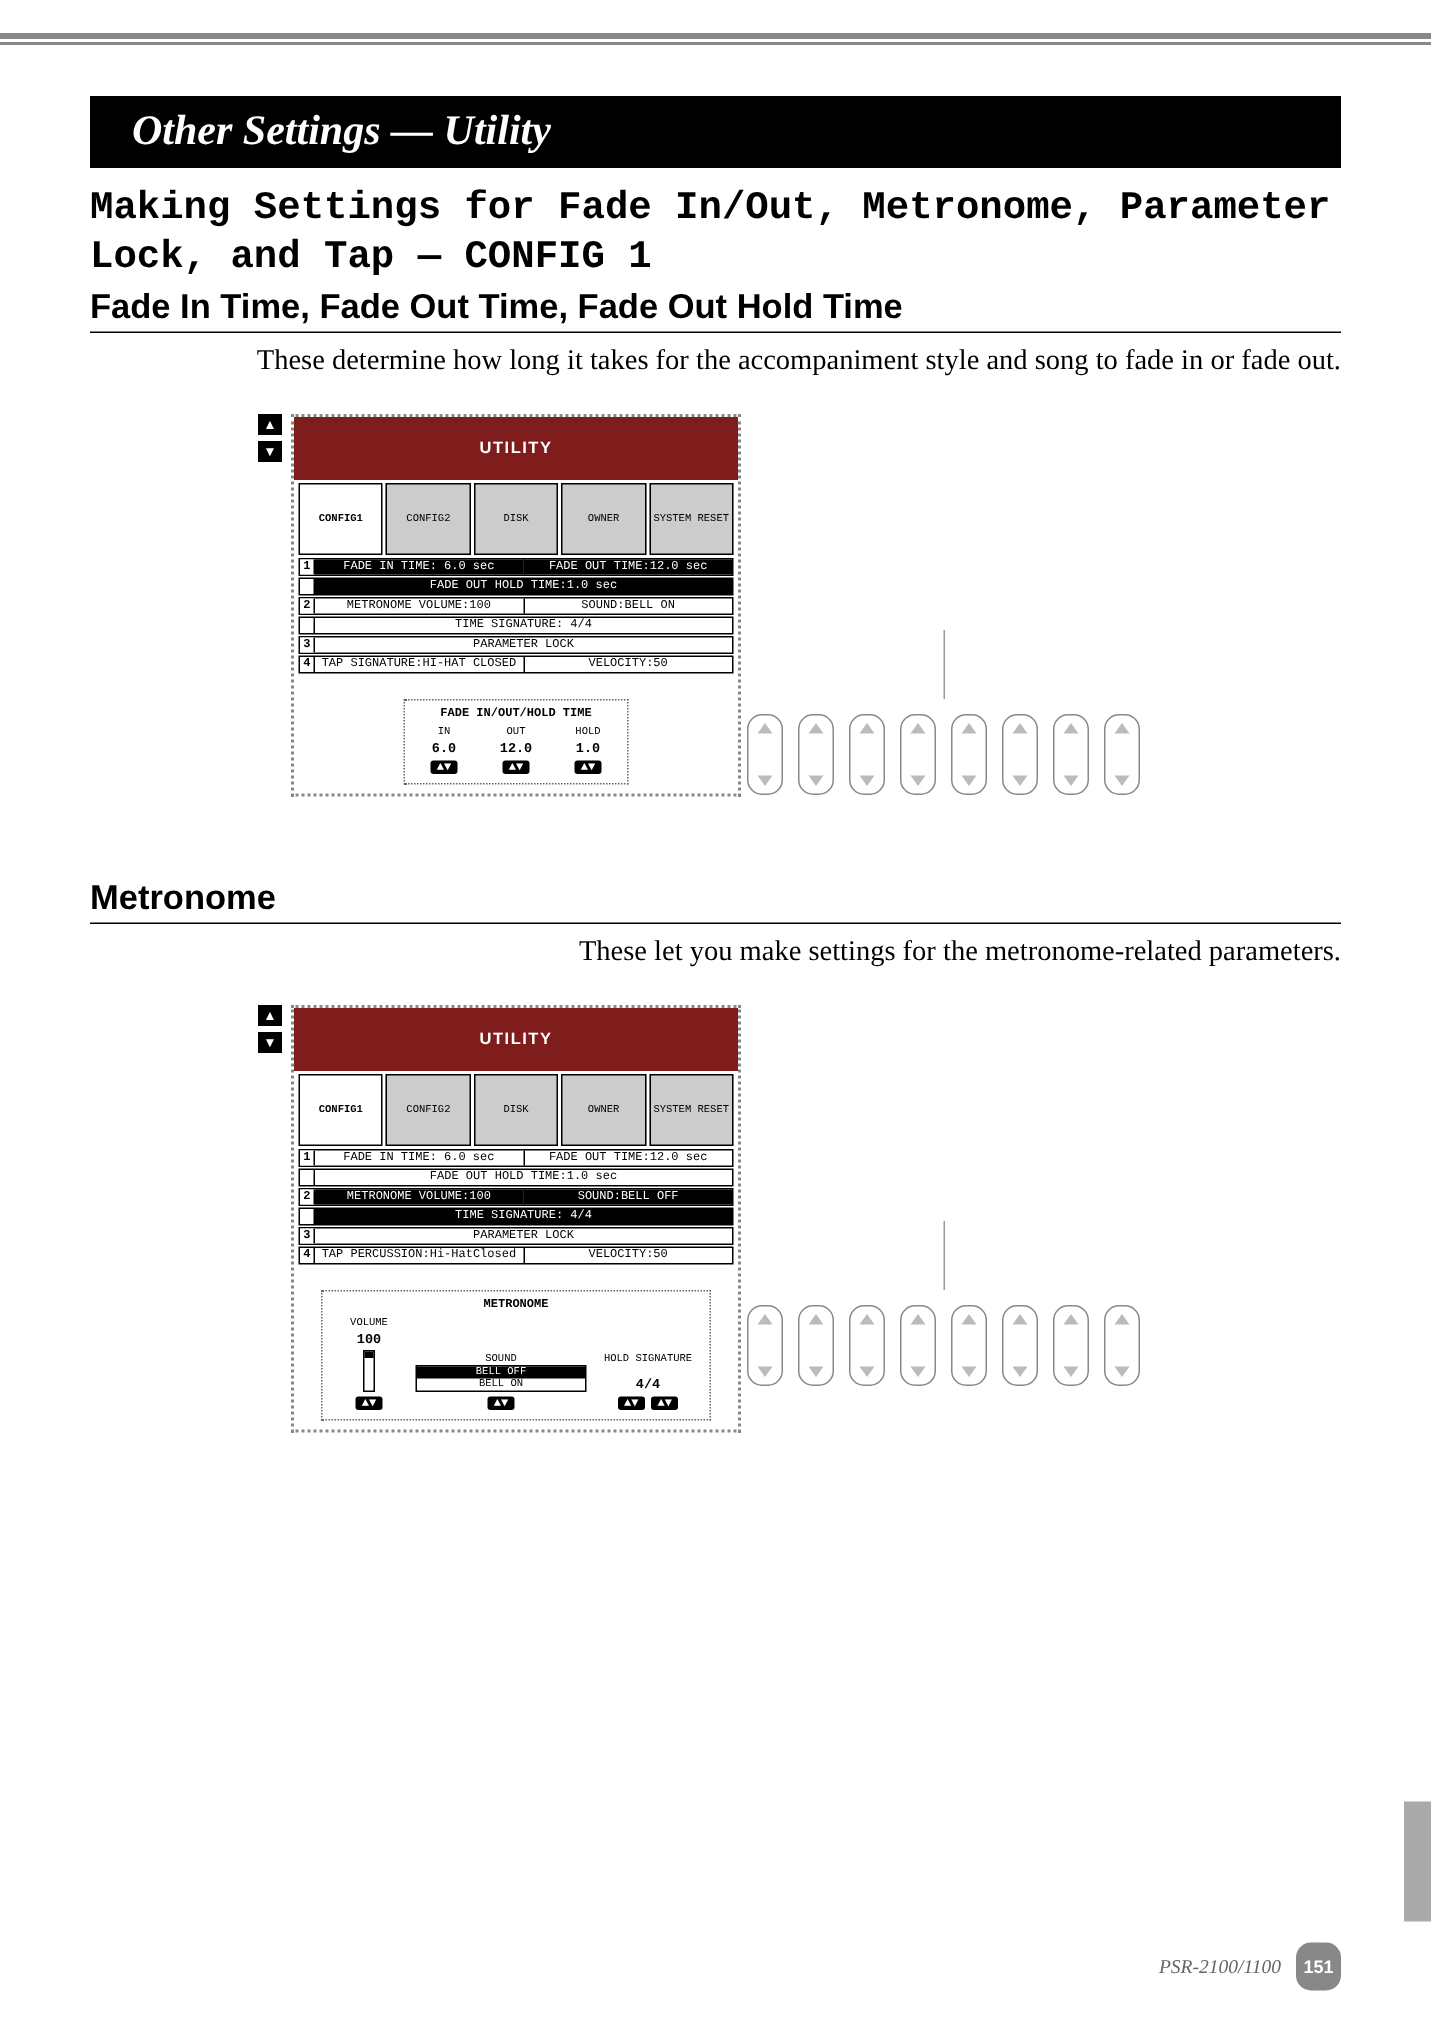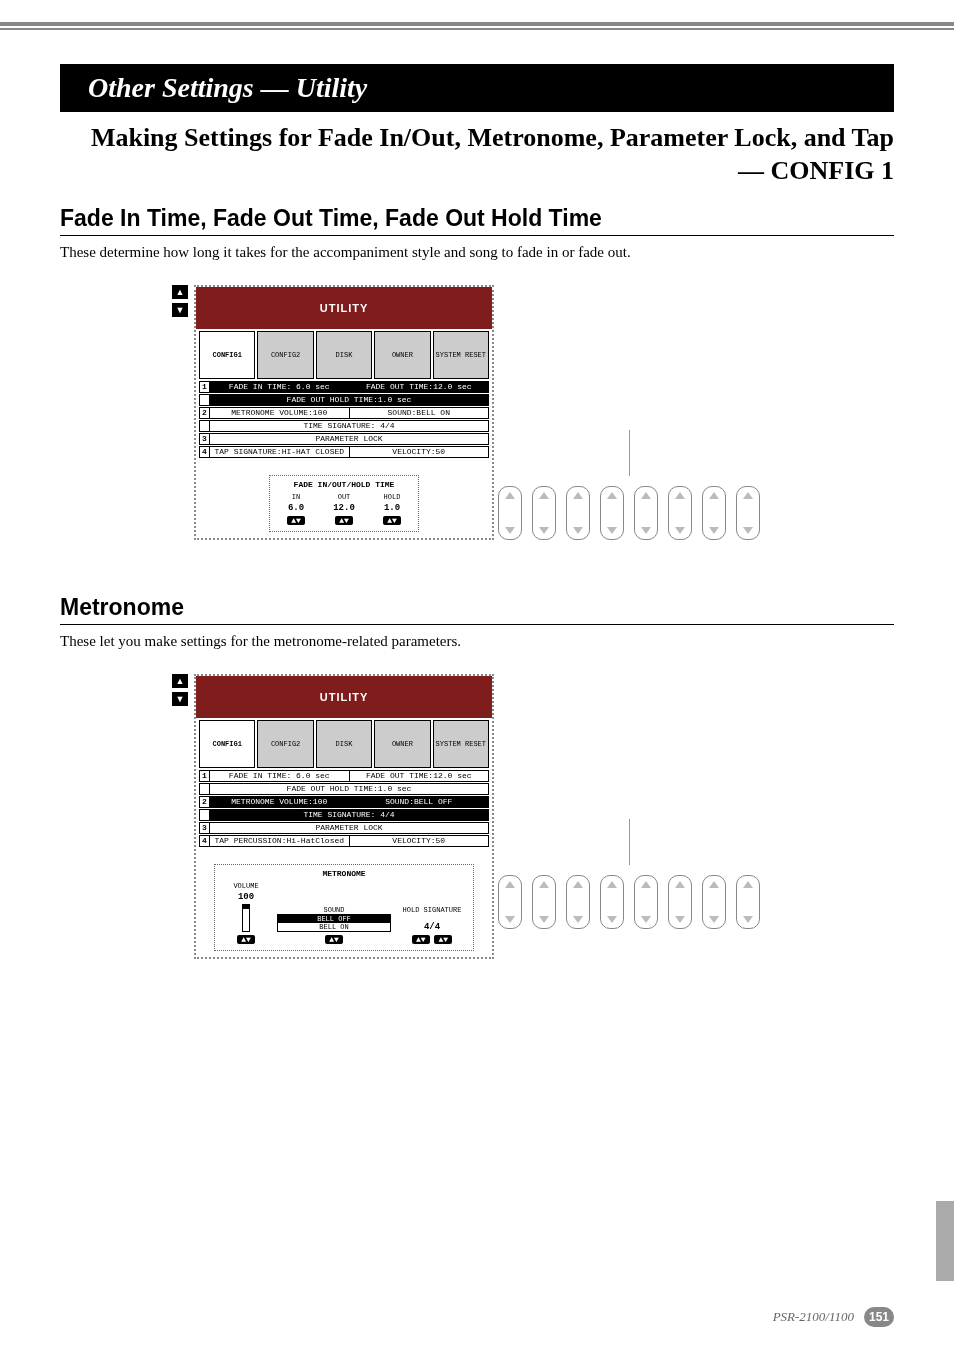--- a/index.html
+++ b/index.html
@@ -37,38 +37,38 @@
     font-family: Georgia, serif;
     font-size: 28px;
     padding: 8px 12px 8px 28px;
     margin-bottom: 10px;
   }
   .intro-text {
     font-size: 15px;
     margin-bottom: 26px;
   }
   .h2 {
-    font-family: Liberation Serif, serif;
+    font-family: Liberation Mono, monospace;
     font-size: 26px;
     font-weight: bold;
     line-height: 1.25;
-    margin-bottom: 18px;
-    text-align: right;
+    margin-bottom: 4px;
   }
   .h3 {
     font-family: Arial, Helvetica, sans-serif;
     font-size: 23px;
     font-weight: bold;
     border-bottom: 1px solid #000;
     padding-bottom: 3px;
     margin-bottom: 8px;
   }
   .body-text {
-    font-size: 15px;
+    font-size: 19px;
     margin-bottom: 24px;
+    text-align: right;
   }
   .figure-wrap {
     text-align: center;
     margin: 14px 0 44px 0;
   }
 
   
   .lcd {
     width: 300px;
     margin: 0 auto 10px auto;
@@ -170,21 +170,21 @@
   }
   .bracket-assembly { position: relative; display:inline-block; }
 
   .footer {
     position: absolute; bottom: 24px; right: 60px;
     font-style: italic; font-family: Georgia, serif;
     font-size: 13px; color: #666;
     display: flex; align-items: center; gap: 10px;
   }
   .page-num {
-    display: inline-flex; width: 30px; height: 20px;
+    display: inline-flex; width: 30px; height: 32px;
     background: #888; color: #fff; font-style: normal;
     border-radius: 10px; align-items: center; justify-content: center;
     font-family: Arial, sans-serif; font-weight: bold; font-size: 12px;
   }
   .edge-tab {
     position: absolute; right: 0; bottom: 70px;
     width: 18px; height: 80px; background: #aaa;
   }
 </style>
 </head>

